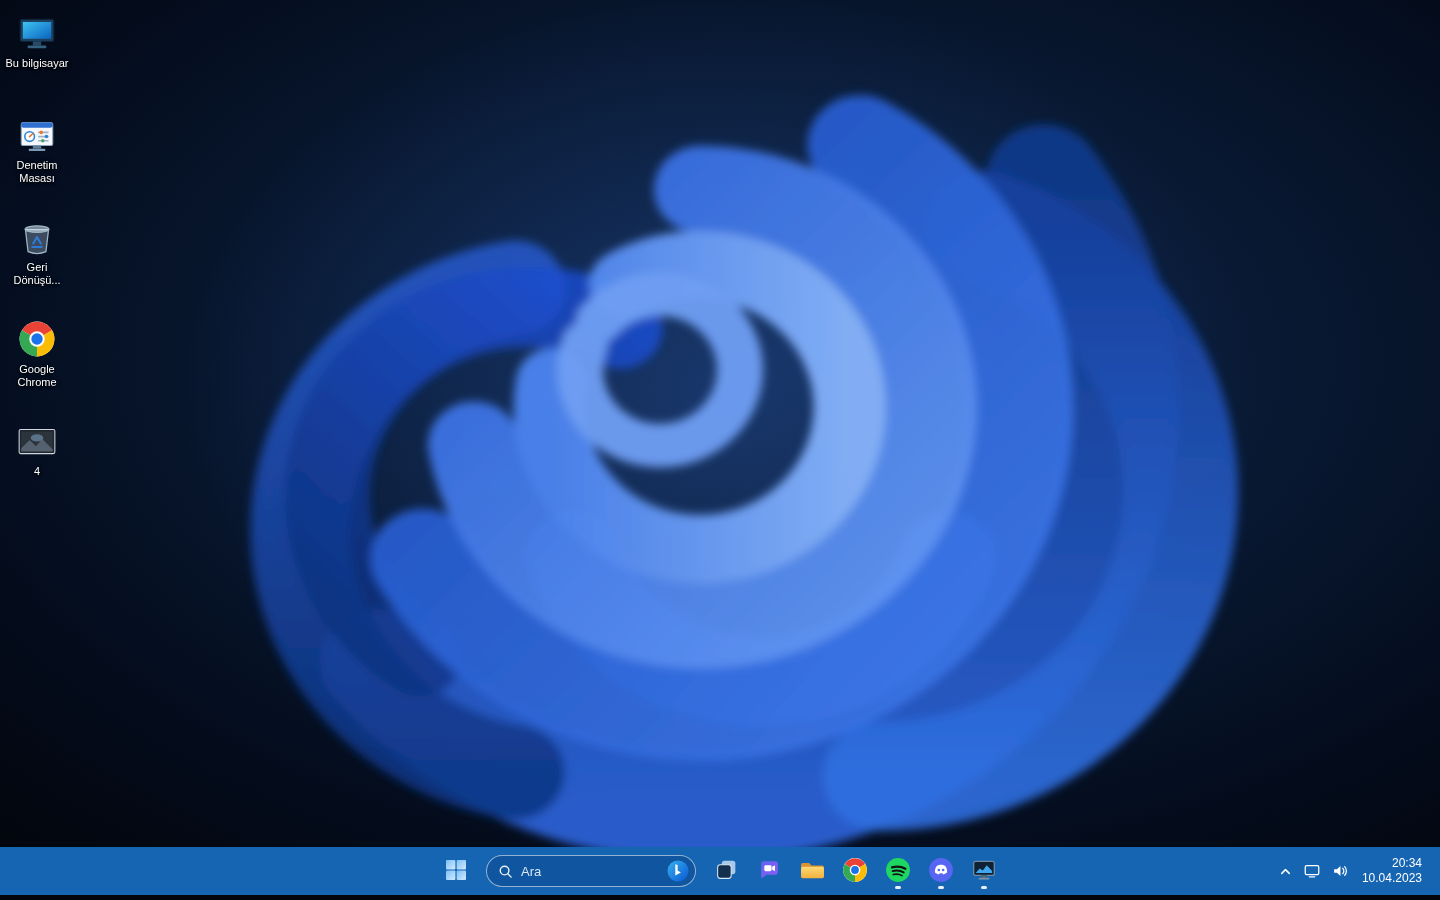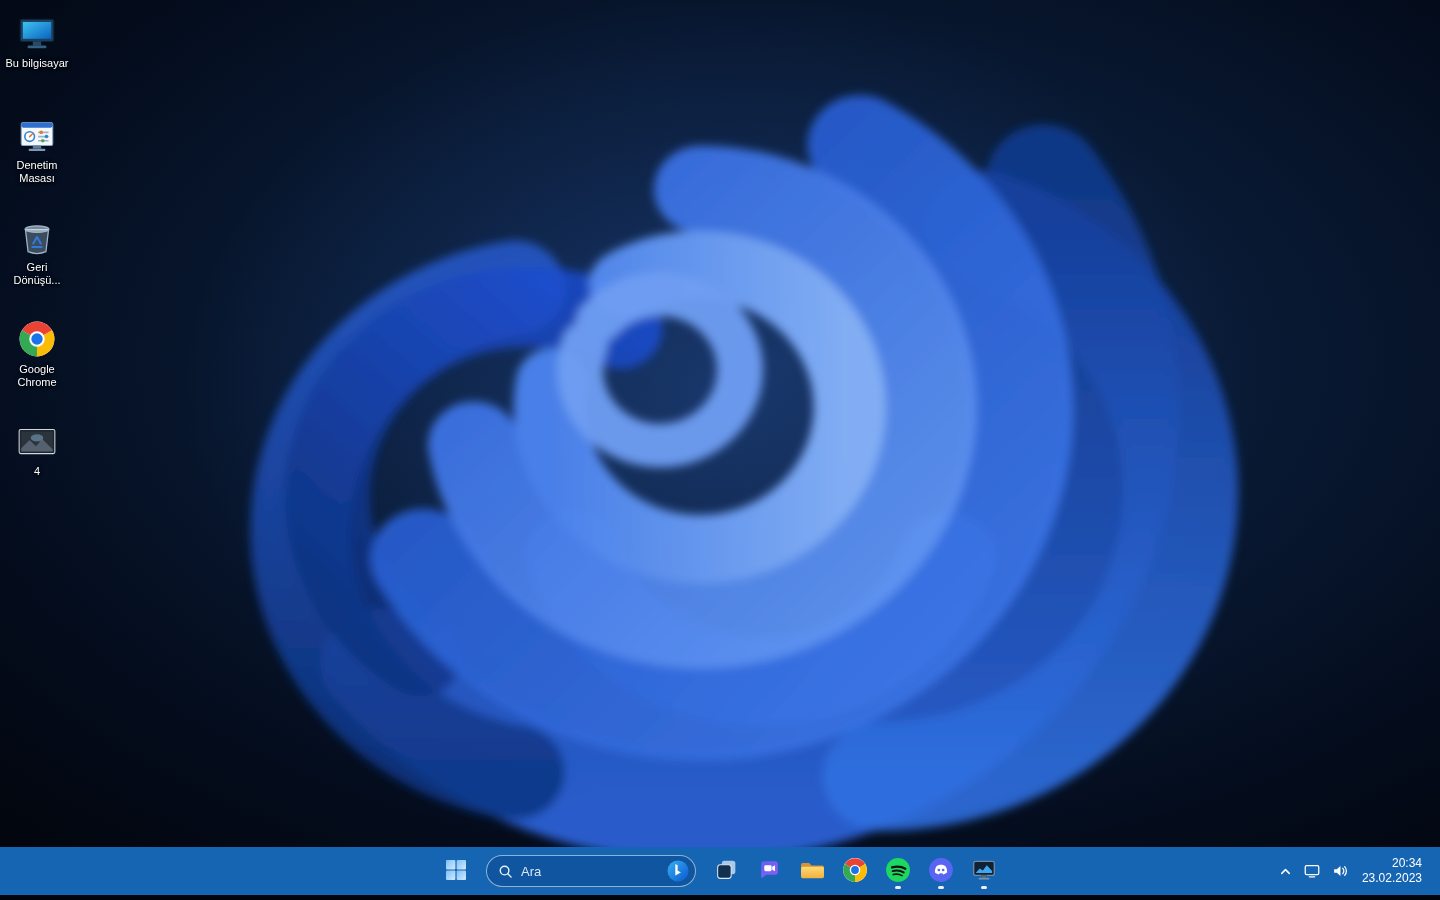--- a/index.html
+++ b/index.html
@@ -348,19 +348,19 @@
           <path d="M3.5,8 h3 l4,-3.5 v11 l-4,-3.5 h-3 Z" fill="#fff"></path>
           <path d="M13,7 a4.2,4.2 0 0 1 0,6" fill="none" stroke="#fff" stroke-width="1.4" stroke-linecap="round"></path>
           <path d="M15.2,5.2 a7,7 0 0 1 0,9.6" fill="none" stroke="#fff" stroke-width="1.4" stroke-linecap="round"></path>
         </svg>
       </span>
     </button>
 
     <button class="tray-btn clock">
       <span>
         <span style="display:block">20:34</span>
-        <span style="display:block">23.02.2023</span>
+        <span style="display:block">10.04.2023</span>
       </span>
     </button>
 
     <button class="show-desktop"></button>
   </div>
 </div>
 
 </body></html>

